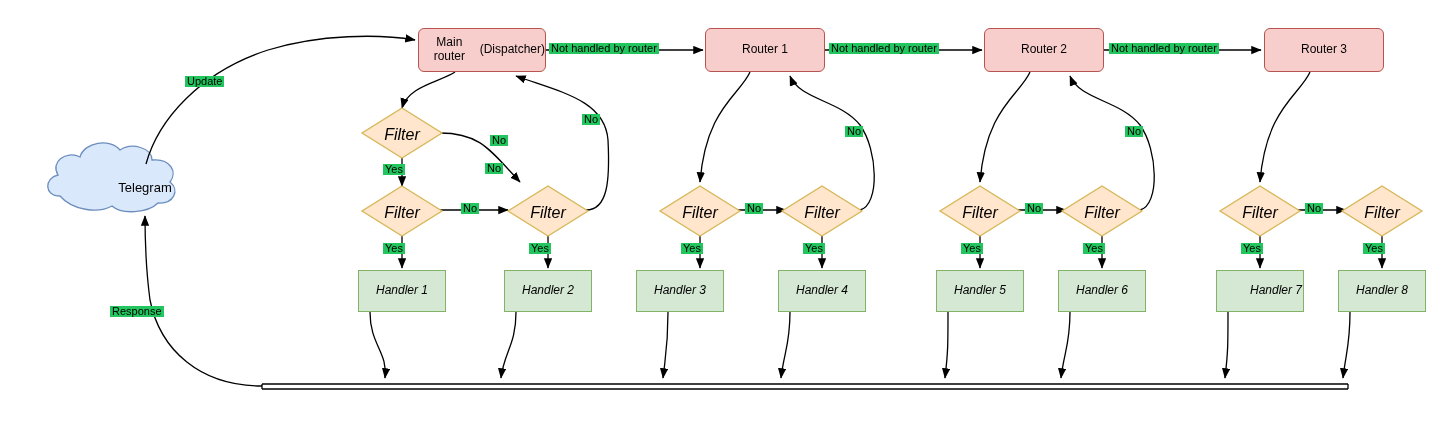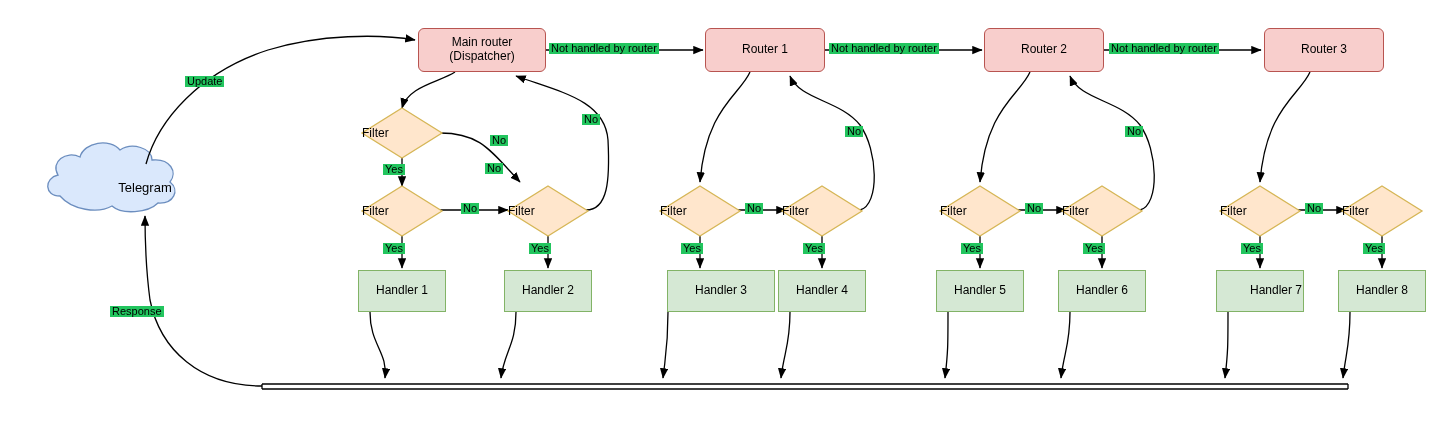--- a/index.html
+++ b/index.html
@@ -35,39 +35,42 @@
     line-height: 1.15;
   }
   .router {
     background: #f8cecc;
     border: 1px solid #b85450;
     border-radius: 6px;
   }
   .handler {
     background: #d5e8d4;
     border: 1px solid #82b366;
+    font-style: italic;
   }
   .cloud-label {
     font-size: 13px;
     color: #000;
   }
   .edge-label {
     position: absolute;
     font-size: 11px;
     color: #000000;
     background: #22c55e;
     padding: 0 2px;
     white-space: nowrap;
     line-height: 1;
   }
   .diamond-label {
     position: absolute;
-    font-size: 12px;
+    font-size: 16px;
     color: #000;
     white-space: nowrap;
+    text-align: center;
+    font-style: italic;
   }
 </style>
 </head>
 <body>
 
 <div id="canvas">
 
   <svg class="layer" viewBox="0 0 1451 423">
     <defs>
       <marker id="arrow" markerWidth="9" markerHeight="9" refX="7.5" refY="3.2" orient="auto" markerUnits="strokeWidth">
@@ -170,21 +173,21 @@
     </g>
     <g>
       <polygon points="1382,186 1422,211 1382,236 1342,211" fill="#ffe6cc" stroke="#d6b656" stroke-width="1.3"></polygon>
     </g>
   </svg>
 
   <div class="node" style="left:85px; top:176px; width:120px; height:24px;">
     <span class="cloud-label">Telegram</span>
   </div>
 
-  <div class="node router" style="left:418px; top:28px; width:128px; height:44px; flex-direction:column;">
+  <div class="node router" style="left:418px; top:28px; width:128px; height:44px; flex-direction:row;">
     <span>Main router</span>
     <span>(Dispatcher)</span>
   </div>
   <div class="node router" style="left:705px; top:28px; width:120px; height:44px;">
     <span>Router 1</span>
   </div>
   <div class="node router" style="left:984px; top:28px; width:120px; height:44px;">
     <span>Router 2</span>
   </div>
   <div class="node router" style="left:1264px; top:28px; width:120px; height:44px;">
@@ -200,21 +203,21 @@
   <div class="diamond-label" style="left:1062px; top:204px; width:80px;">Filter</div>
   <div class="diamond-label" style="left:1220px; top:204px; width:80px;">Filter</div>
   <div class="diamond-label" style="left:1342px; top:204px; width:80px;">Filter</div>
 
   <div class="node handler" style="left:358px; top:270px; width:88px; height:42px;">
     <span>Handler 1</span>
   </div>
   <div class="node handler" style="left:504px; top:270px; width:88px; height:42px;">
     <span>Handler 2</span>
   </div>
-  <div class="node handler" style="left:667px; top:270px; width:108px; height:42px;">
+  <div class="node handler" style="left:636px; top:270px; width:88px; height:42px;">
     <span>Handler 3</span>
   </div>
   <div class="node handler" style="left:778px; top:270px; width:88px; height:42px;">
     <span>Handler 4</span>
   </div>
   <div class="node handler" style="left:936px; top:270px; width:88px; height:42px;">
     <span>Handler 5</span>
   </div>
   <div class="node handler" style="left:1058px; top:270px; width:88px; height:42px;">
     <span>Handler 6</span>

